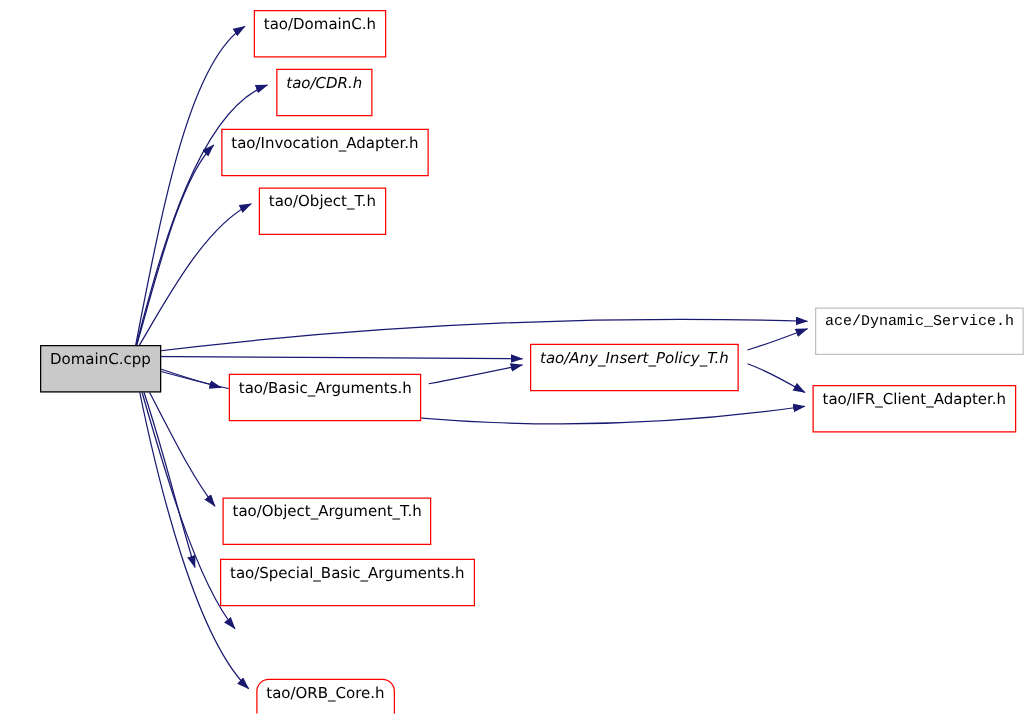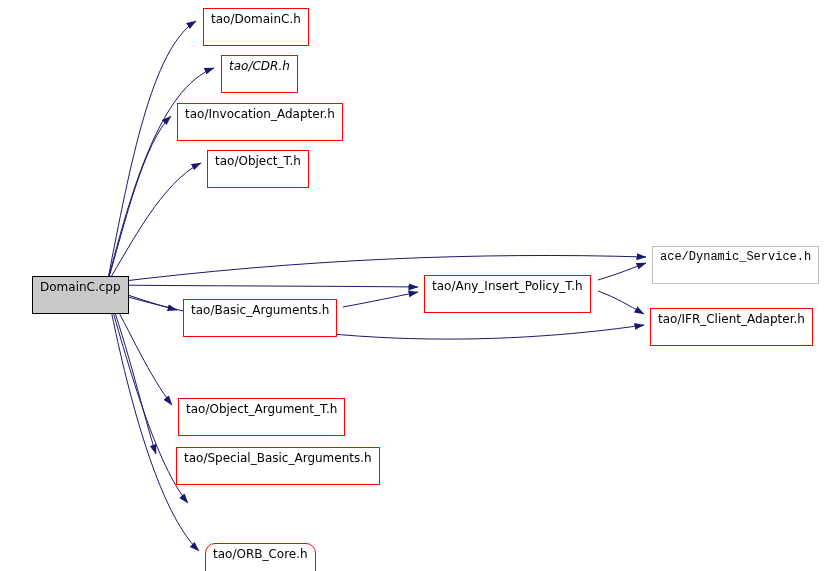--- a/index.html
+++ b/index.html
@@ -72,21 +72,21 @@
   <div class="node" style="left:203px;top:8px;">tao/DomainC.h</div>
 
   <div class="node" style="left:221px;top:55px;font-style:italic;">tao/CDR.h</div>
 
   <div class="node" style="left:177px;top:103px;">tao/Invocation_Adapter.h</div>
 
   <div class="node" style="left:207px;top:150px;">tao/Object_T.h</div>
 
   <div class="node ext" style="left:652px;top:246px;font-family:Liberation Mono, monospace;">ace/Dynamic_Service.h</div>
 
-  <div class="node" style="left:424px;top:275px;">tao/Any_Insert_Policy_T.h</div>
+  <div class="node" style="left:424px;top:275px;font-style:italic;">tao/Any_Insert_Policy_T.h</div>
 
   <div class="node" style="left:183px;top:299px;">tao/Basic_Arguments.h</div>
 
   <div class="node" style="left:650px;top:308px;">tao/IFR_Client_Adapter.h</div>
 
   <div class="node" style="left:178px;top:398px;">tao/Object_Argument_T.h</div>
 
   <div class="node" style="left:162px;top:447px;margin-left:14px;">tao/Special_Basic_Arguments.h</div>
 
 

